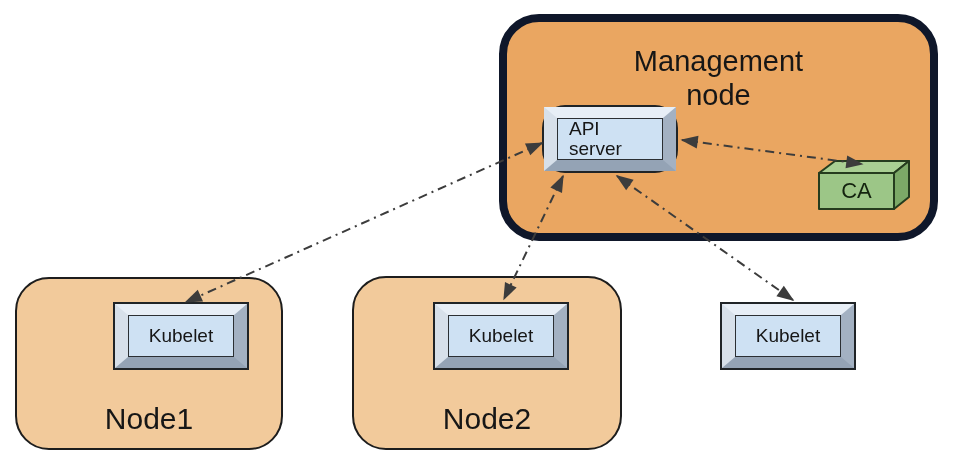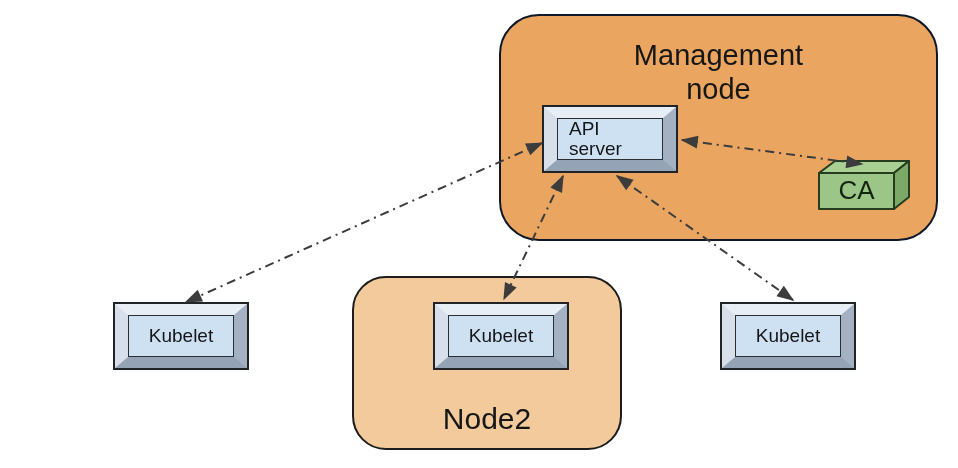--- a/index.html
+++ b/index.html
@@ -16,21 +16,21 @@
     overflow: hidden;
   }
 
   
   .mgmt {
     position: absolute;
     left: 499px; top: 14px;
     width: 439px; height: 227px;
     box-sizing: border-box;
     background: #EAA661;
-    border: 2px solid #0f172a;
+    border: 8px solid #0f172a;
     border-radius: 40px;
     display: flex;
     justify-content: center;
   }
   .mgmt-title {
     width: 200px;
     margin-top: 22px;
     text-align: center;
     font-size: 29px;
     line-height: 34px;
@@ -82,39 +82,39 @@
     display: flex;
     align-items: center;
     font-size: 19px;
     line-height: 20px;
     color: #161616;
   }
   .face.left   { justify-content: flex-start; padding-left: 11px; }
   .face.center { justify-content: center; }
   .api-text { display: block; width: 64px; text-align: left; }
 
-  #api-server { left: 542px; top: 105px; }
+  #api-server { left: 542px; top: 105px; border-radius: 23px; }
   #kubelet1   { left: 113px; top: 302px; }
   #kubelet2   { left: 433px; top: 302px; }
   #kubelet3   { left: 720px; top: 302px; }
 
   
   .ca-cube {
     position: absolute;
     left: 818px; top: 159px;
     width: 92px; height: 52px;
   }
   .ca-label {
     position: absolute;
     left: 819px; top: 172px;
     width: 75px; height: 37px;
     display: flex;
     align-items: center;
     justify-content: center;
-    font-size: 26px;
+    font-size: 22px;
     color: #14240f;
   }
 
   
   .overlay {
     position: absolute;
     left: 0; top: 0;
     z-index: 10;
     pointer-events: none;
   }
@@ -127,20 +127,23 @@
 </style>
 </head>
 <body>
 
 <div class="stage">
 
   <div class="mgmt">
     <div class="mgmt-title">Management node</div>
   </div>
 
+  <div class="node" id="node1">
+    <div class="node-label">Node1</div>
+  </div>
   <div class="node" id="node2">
     <div class="node-label">Node2</div>
   </div>
 
   <div class="process" id="api-server">
     <div class="bevel">
       <div class="face left">
         <span class="api-text">API server</span>
       </div>
     </div>

